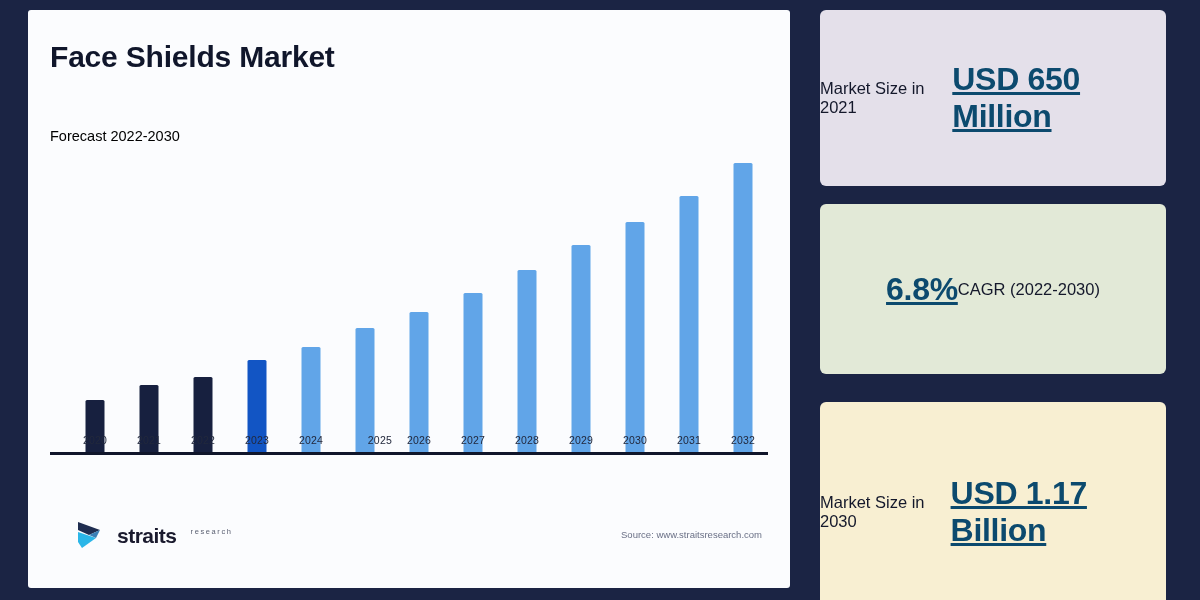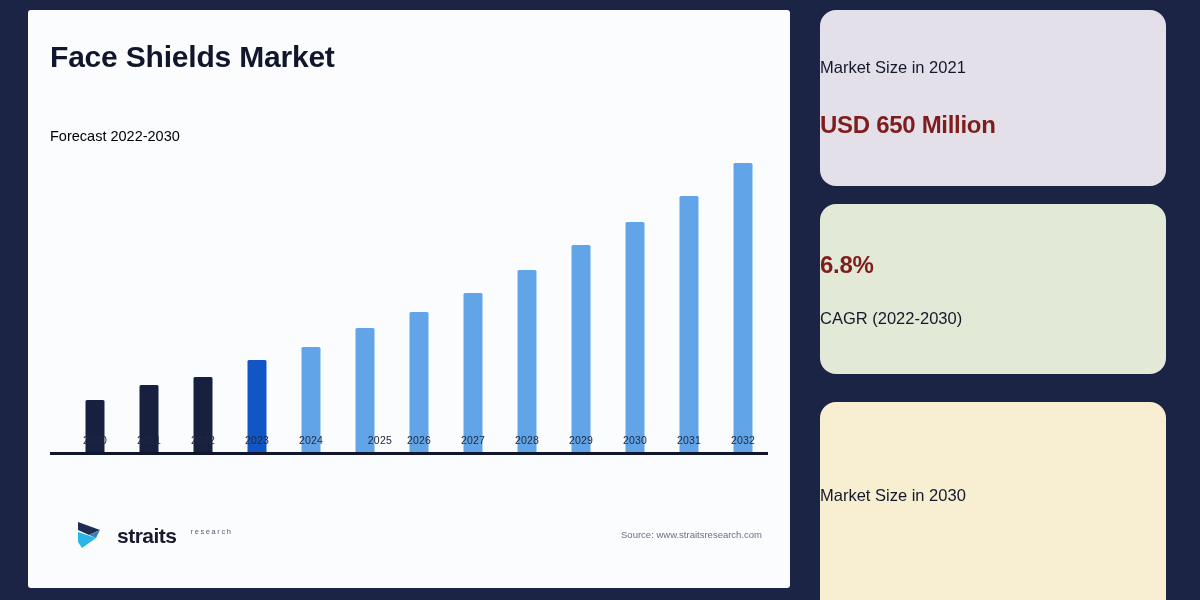--- a/index.html
+++ b/index.html
@@ -109,40 +109,41 @@
     font-size: 9.5px;
     color: #6a7086;
     margin-top: 21px;
   }
 
   
   .stat-card {
     position: absolute;
     left: 820px;
     width: 346px;
-    border-radius: 16px;
+    border-radius: 6px;
     display: flex;
-    flex-direction: column;
-    align-items: flex-start;
+    flex-direction: row;
+    align-items: center;
     justify-content: center;
   }
   #card-0 { top: 10px;  height: 176px; background: #e4e0ea; }
   #card-1 { top: 204px; height: 170px; background: #e2e9d7; }
   #card-2 { top: 402px; height: 220px; background: #f8efd2; }
 
   .stat-small {
     font-size: 16.5px;
     color: #14182b;
     font-weight: normal;
   }
   .stat-big {
-    font-size: 24px;
+    font-size: 32px;
     font-weight: bold;
-    color: #7f1d1d;
+    color: #0c4a6e;
     letter-spacing: -0.3px;
+    text-decoration: underline;
   }
   .gap-a { height: 34px; }
   .gap-b { height: 30px; }
 </style>
 </head>
 <body>
 
 <div class="page">
 
   <div class="chart-card">
@@ -236,15 +237,16 @@
 
   <div class="stat-card" id="card-1">
     <div class="stat-big">6.8%</div>
     <div class="gap-b"></div>
     <div class="stat-small">CAGR (2022-2030)</div>
   </div>
 
   <div class="stat-card" id="card-2">
     <div class="stat-small">Market Size in 2030</div>
     <div class="gap-a"></div>
+    <div class="stat-big">USD 1.17 Billion</div>
   </div>
 
 </div>
 
 </body></html>

